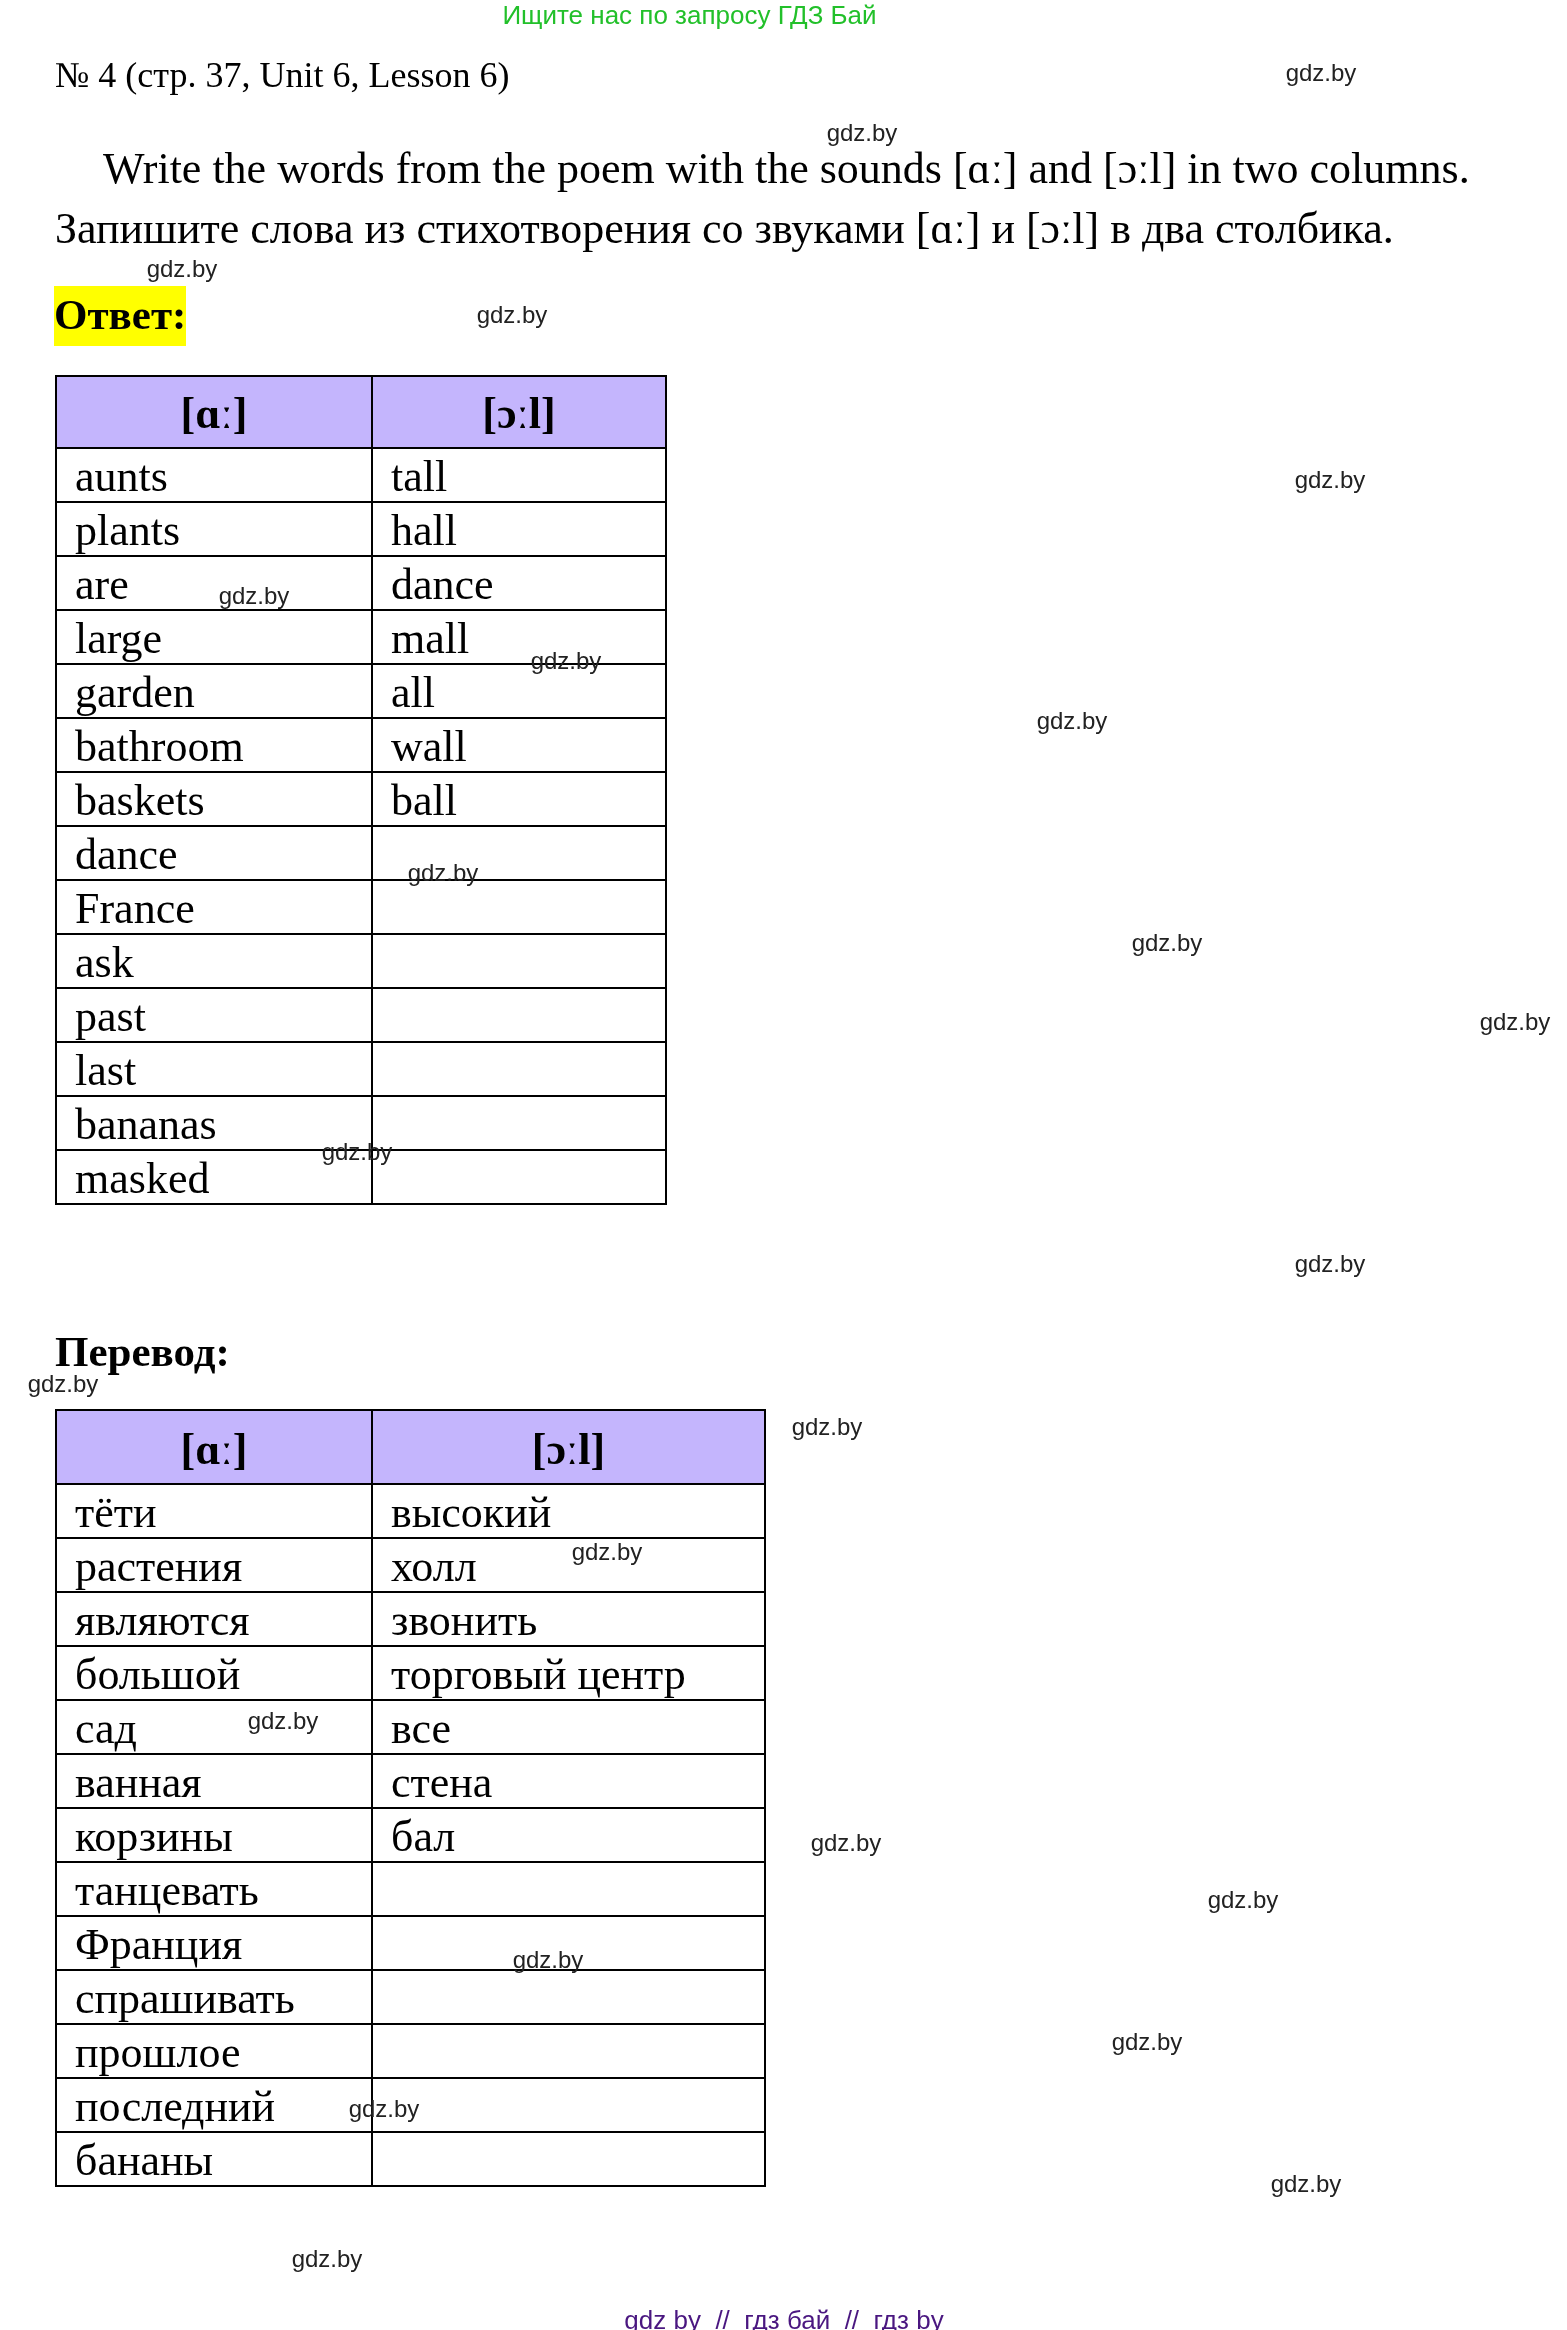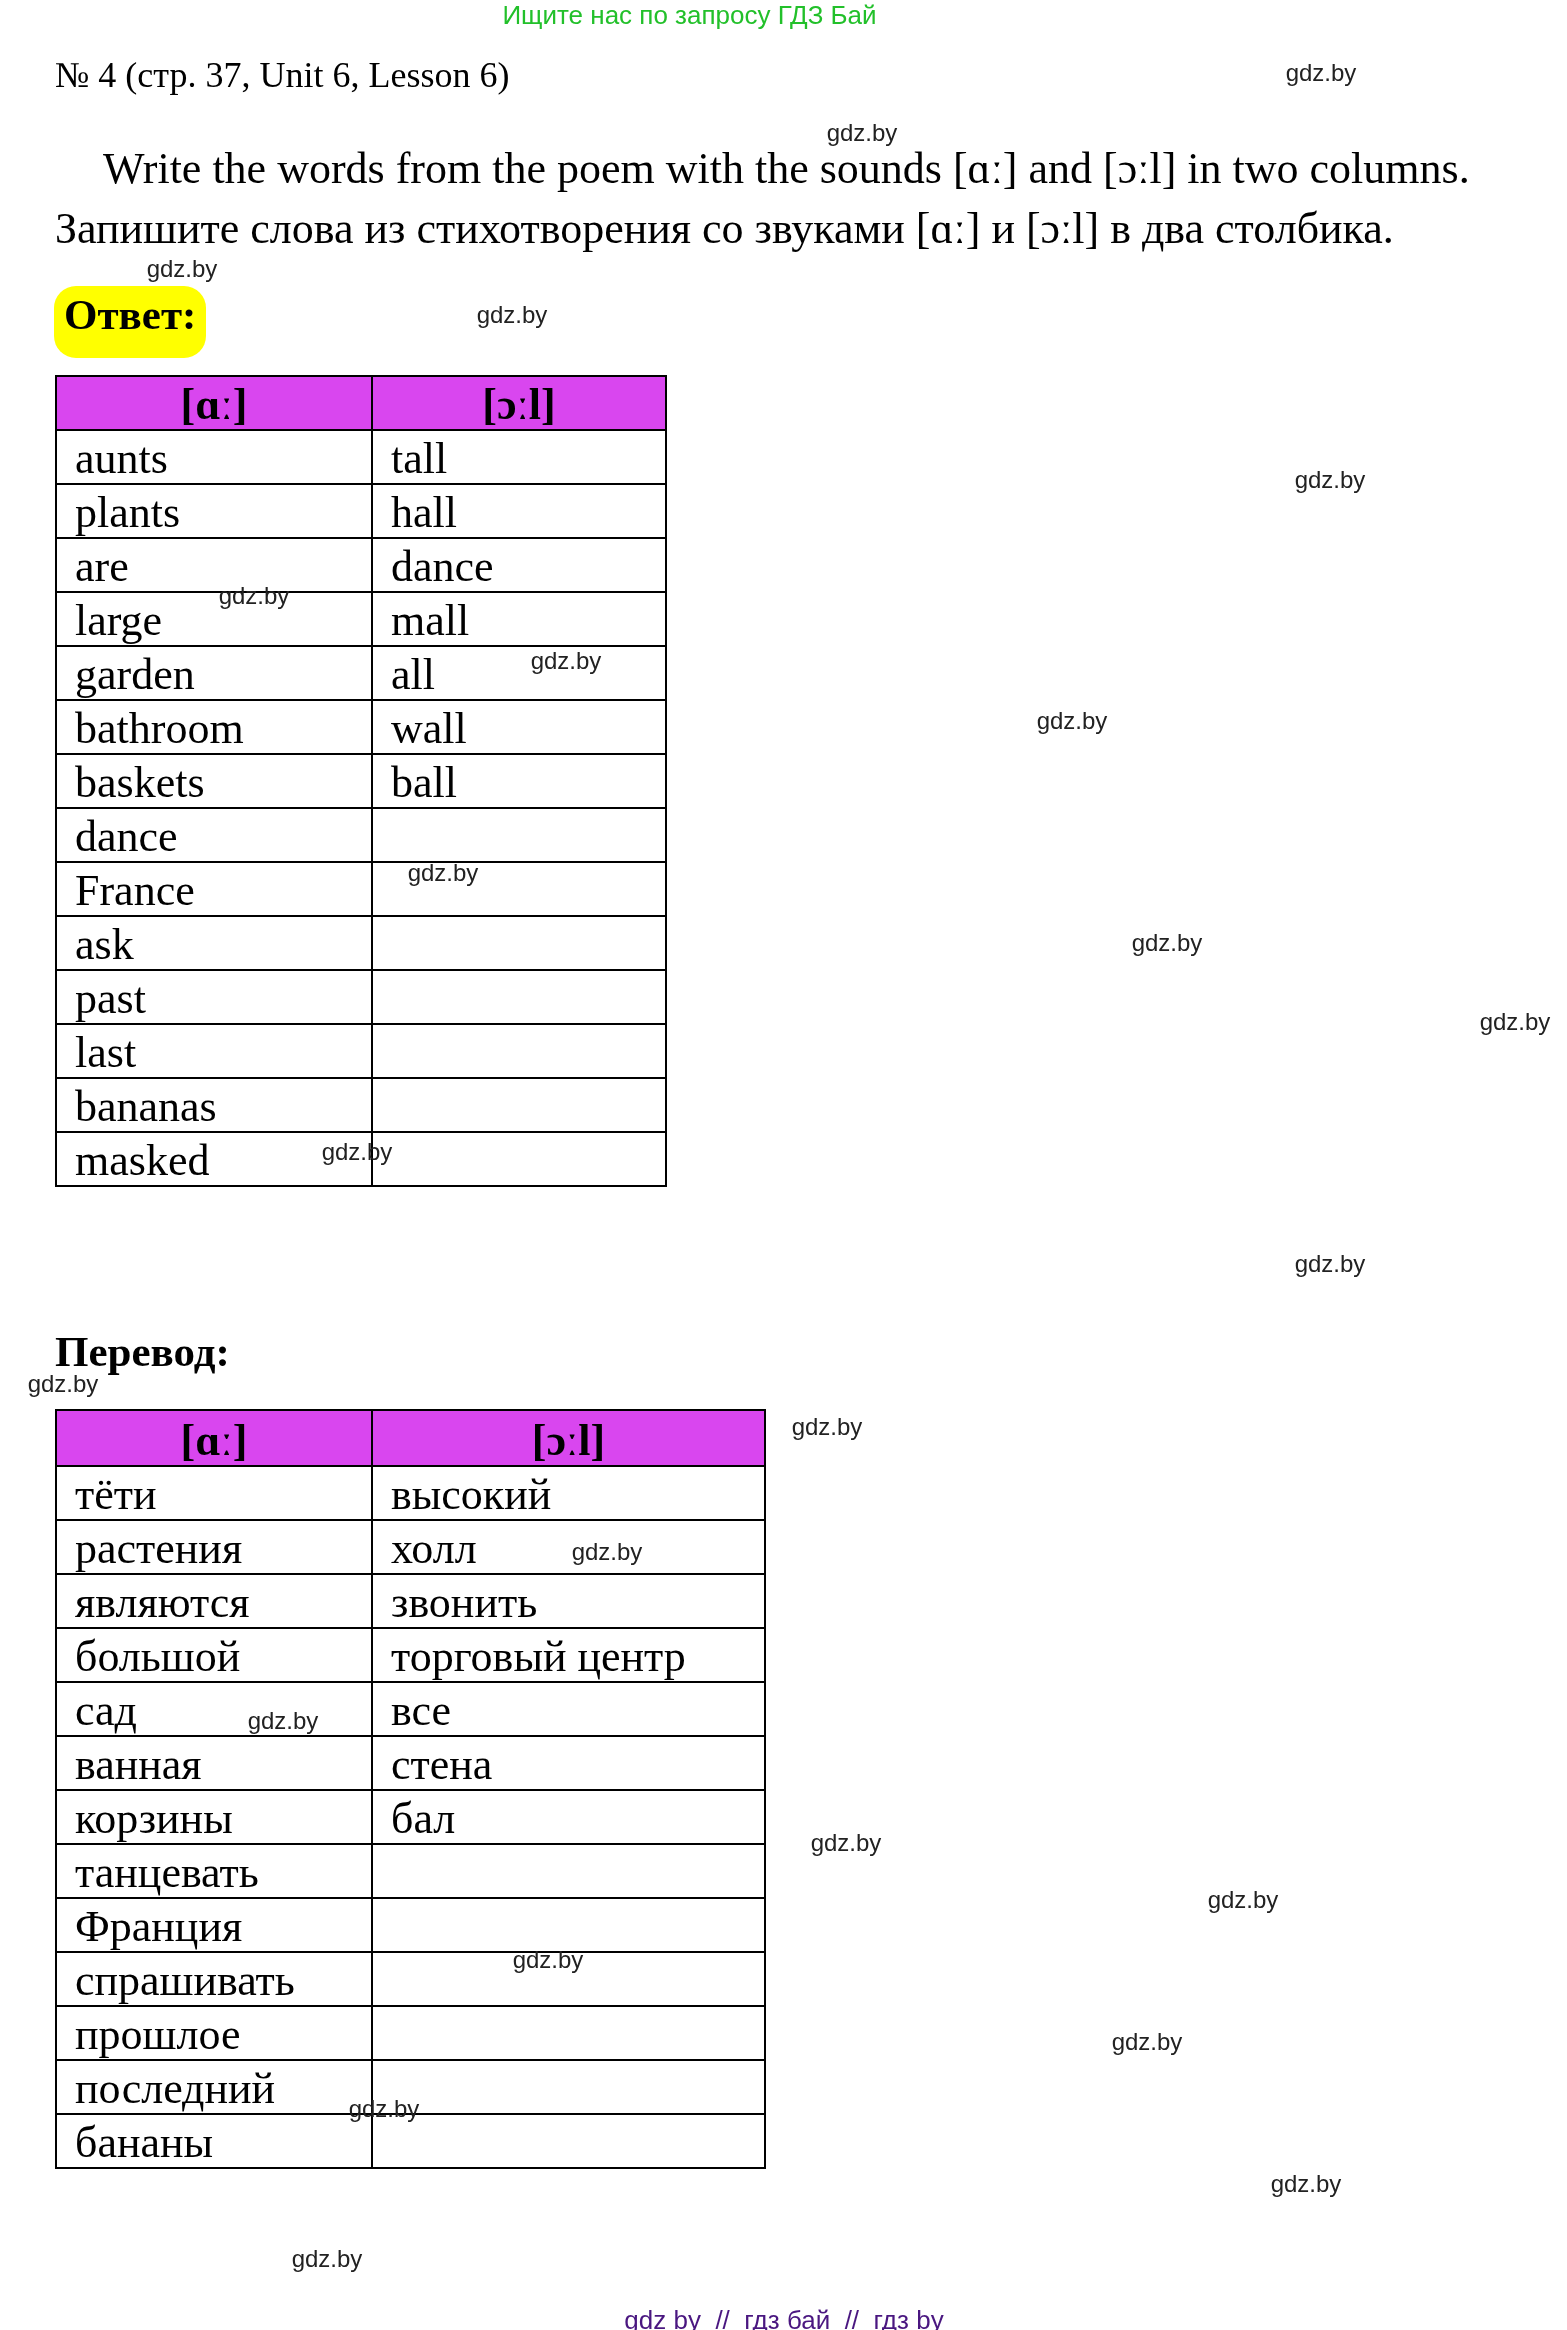--- a/index.html
+++ b/index.html
@@ -13,36 +13,36 @@
     left: 0; width: 1379px; top: 0; text-align: center;
     font-family: "Liberation Sans", sans-serif; font-size: 26px; line-height: 31px;
     color: #22c02a;
   }
   .title {
     left: 55px; top: 49px; font-size: 36px; font-weight: normal; line-height: 53px; white-space: nowrap;
   }
   .line-en { left: 55px; top: 142px; font-size: 44px; line-height: 53px; white-space: nowrap; margin-left: 48px; }
   .line-ru { left: 55px; top: 202px; font-size: 44px; line-height: 53px; white-space: nowrap; }
   .answer-label {
-    left: 54px; top: 286px; height: 72px; padding: 0 10px; background: #ffff00;
-    font-size: 43px; font-weight: bold; line-height: 58px; border-radius: 22px;
+    left: 54px; top: 286px; height: 60px; padding: 0 0; background: #ffff00;
+    font-size: 43px; font-weight: bold; line-height: 58px;
   }
   .translation-label {
     left: 55px; top: 1325px; font-size: 43px; font-weight: bold; line-height: 53px;
   }
   table.words {
     position: absolute; border-collapse: collapse; table-layout: fixed;
     font-family: "Liberation Serif", serif;
   }
   table.words th, table.words td {
     border: 2.5px solid #000; height: 52px; padding: 0 0 0 18px; vertical-align: bottom;
     font-size: 44px; line-height: 49px; white-space: nowrap; overflow: visible;
   }
   table.words th {
-    background: #d946ef; font-weight: bold; text-align: center; padding: 0;
+    background: #c4b5fd; font-weight: bold; text-align: center; padding: 9px;
   }
   #t1 { left: 55px; top: 375px; width: 610px; }
   #t1 col.c1 { width: 316px; }
   #t1 col.c2 { width: 294px; }
   #t2 { left: 55px; top: 1409px; width: 709px; }
   #t2 col.c1 { width: 316px; }
   #t2 col.c2 { width: 393px; }
   #t2 th { height: 54px; }
   .wm {
     position: absolute; font-family: "Liberation Sans", sans-serif; font-size: 24px;

